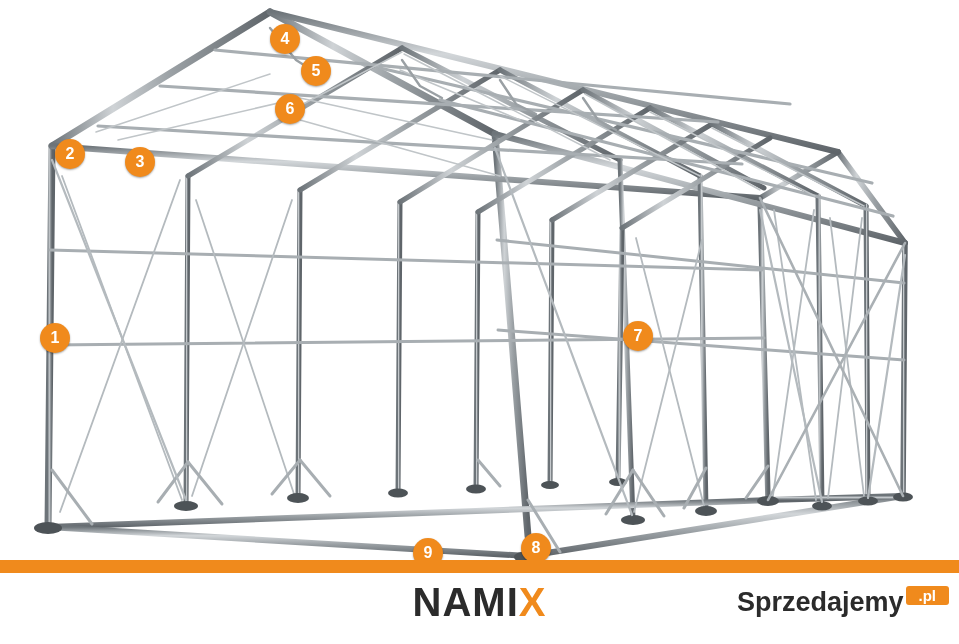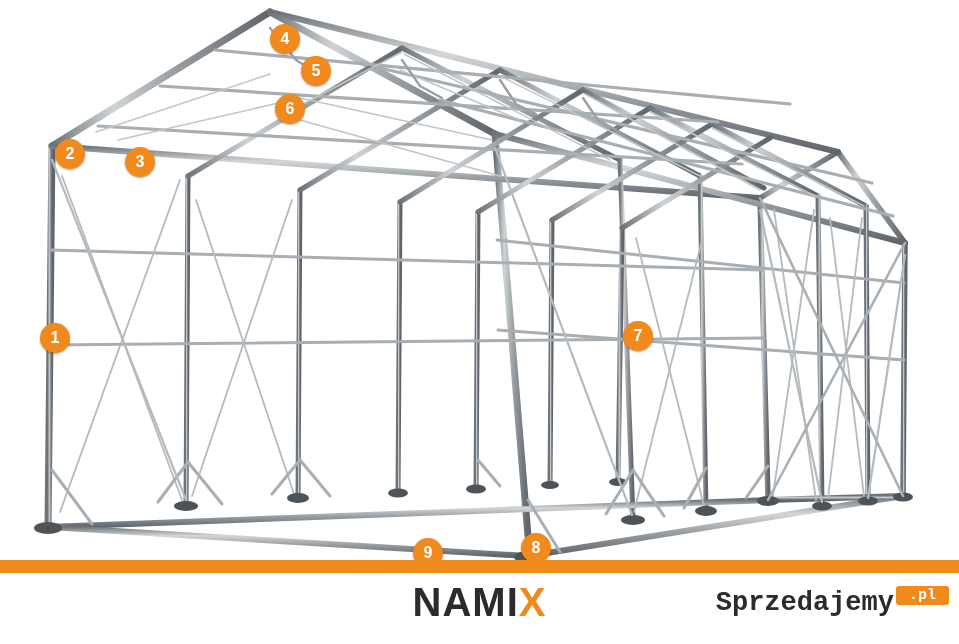--- a/index.html
+++ b/index.html
@@ -95,21 +95,21 @@
   #brand-sprzedajemy {
     position: absolute;
     right: 10px;
     top: 13px;
     height: 59px;
     display: flex;
     align-items: center;
     font-size: 27px;
     font-weight: bold;
     color: #2b2b2b;
-    font-family: Liberation Mono, monospace;
+    font-family: Liberation Sans, sans-serif;
   }
   #brand-sprzedajemy .tld {
     font-size: 15px;
     font-weight: bold;
     color: #ffffff;
     background: #f08a1c;
     border-radius: 3px;
     padding: 1px 13px;
     margin-left: 2px;
     position: relative;

